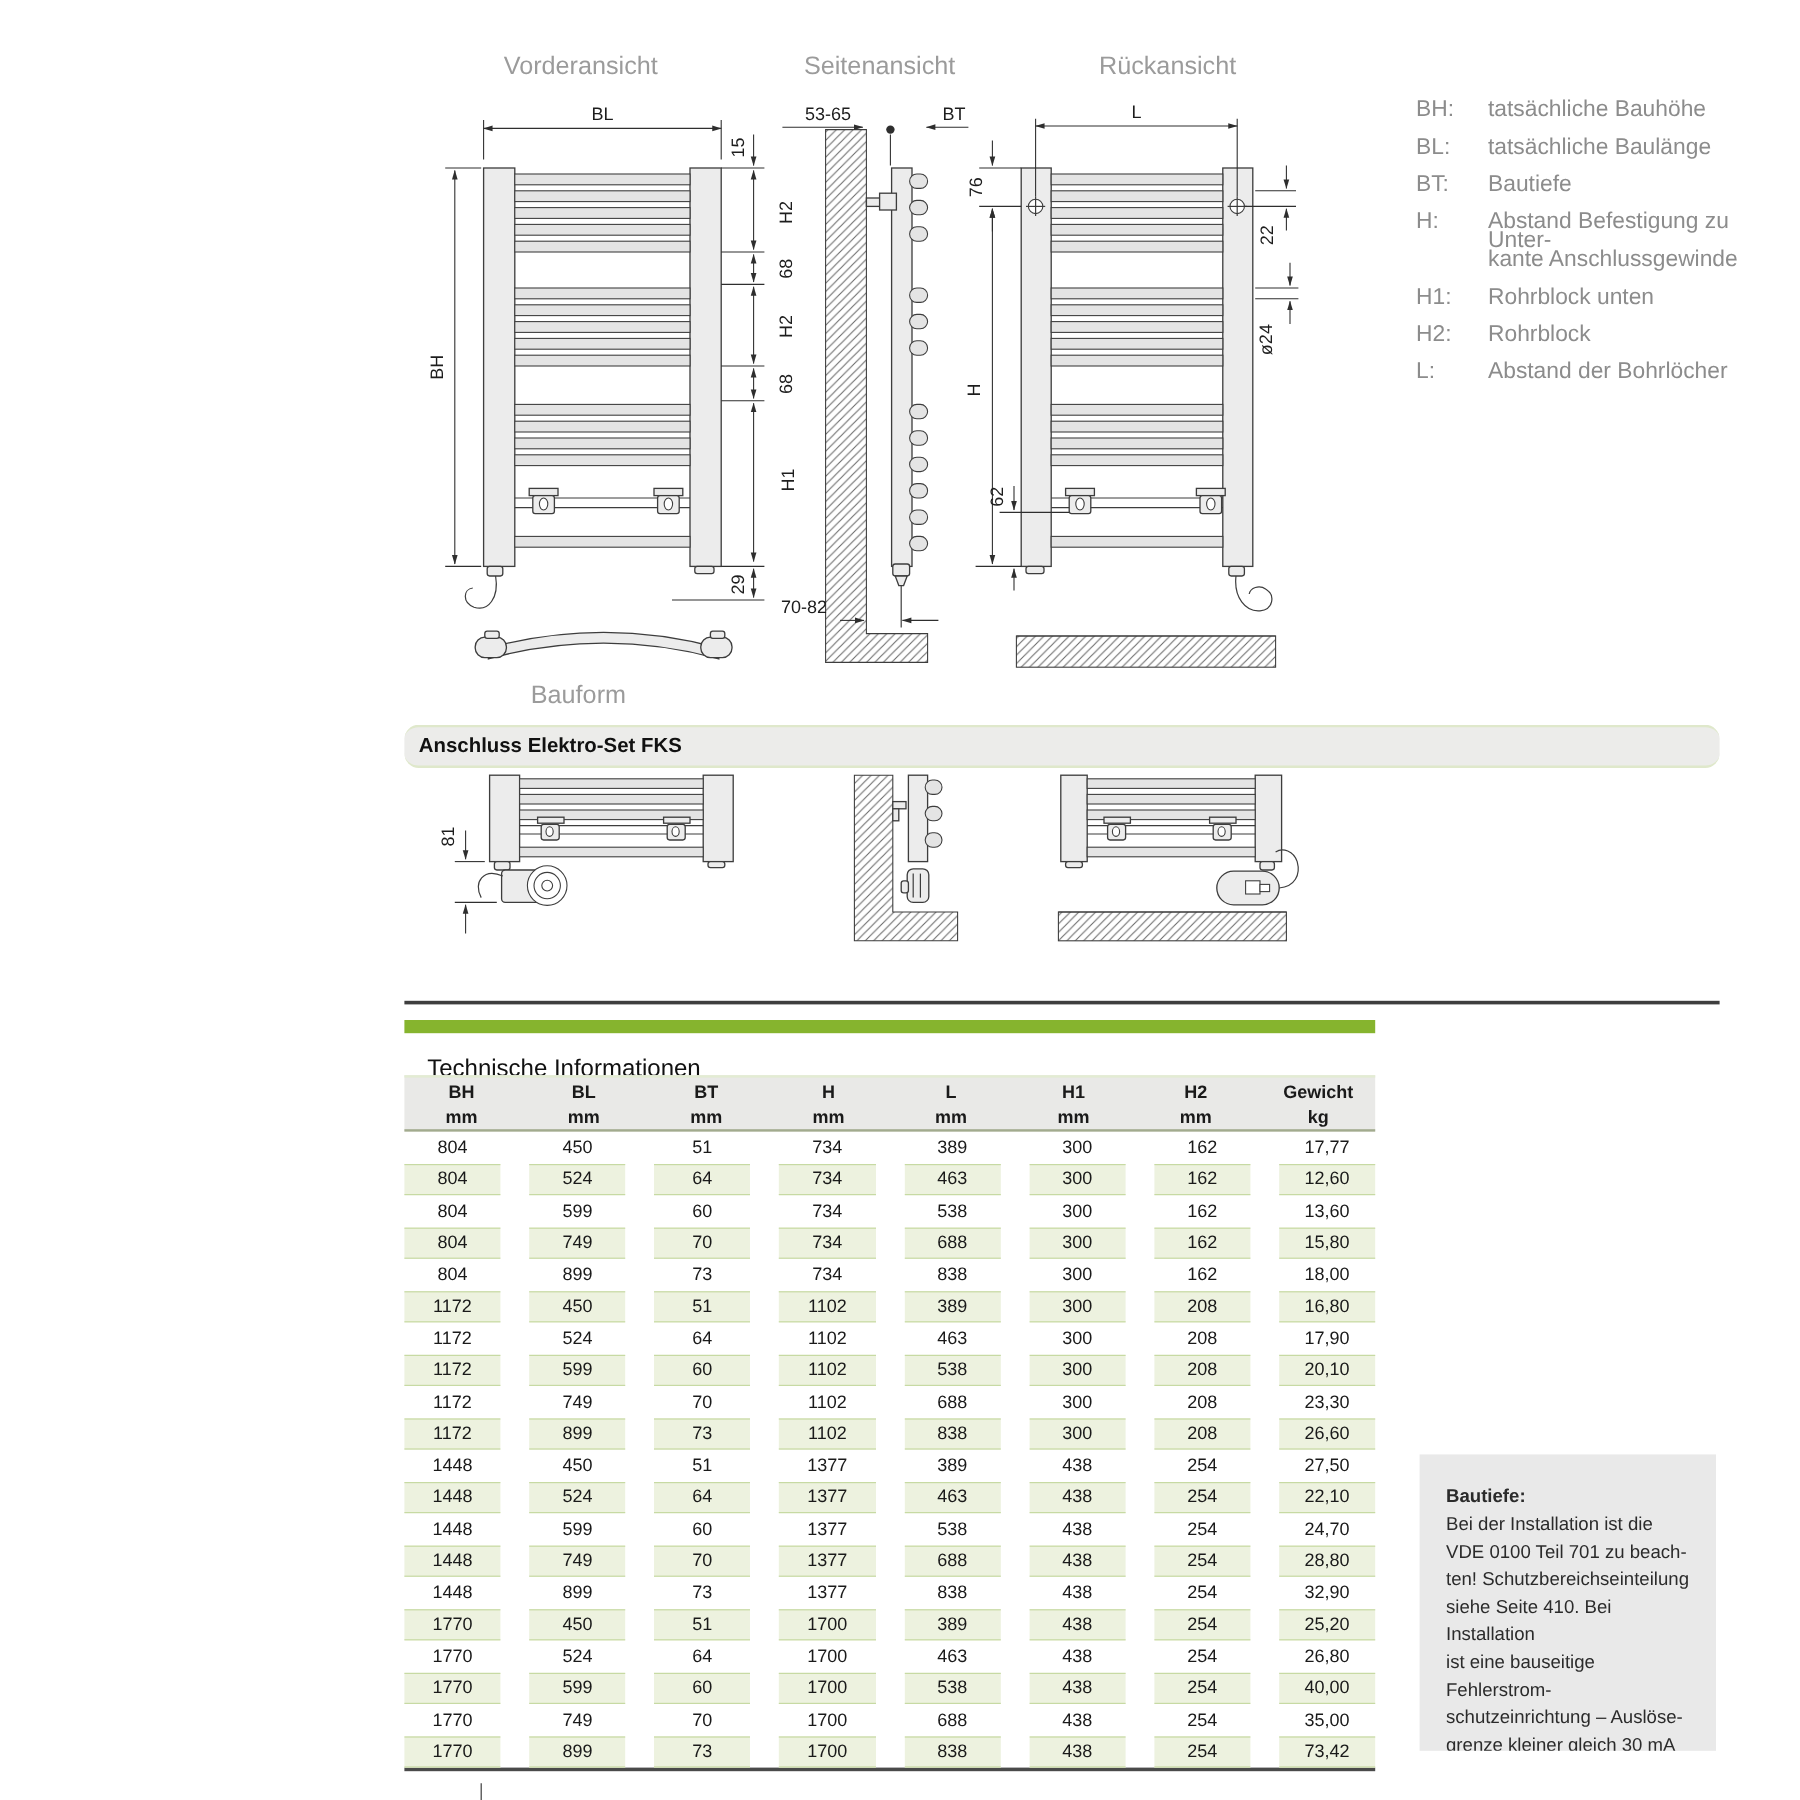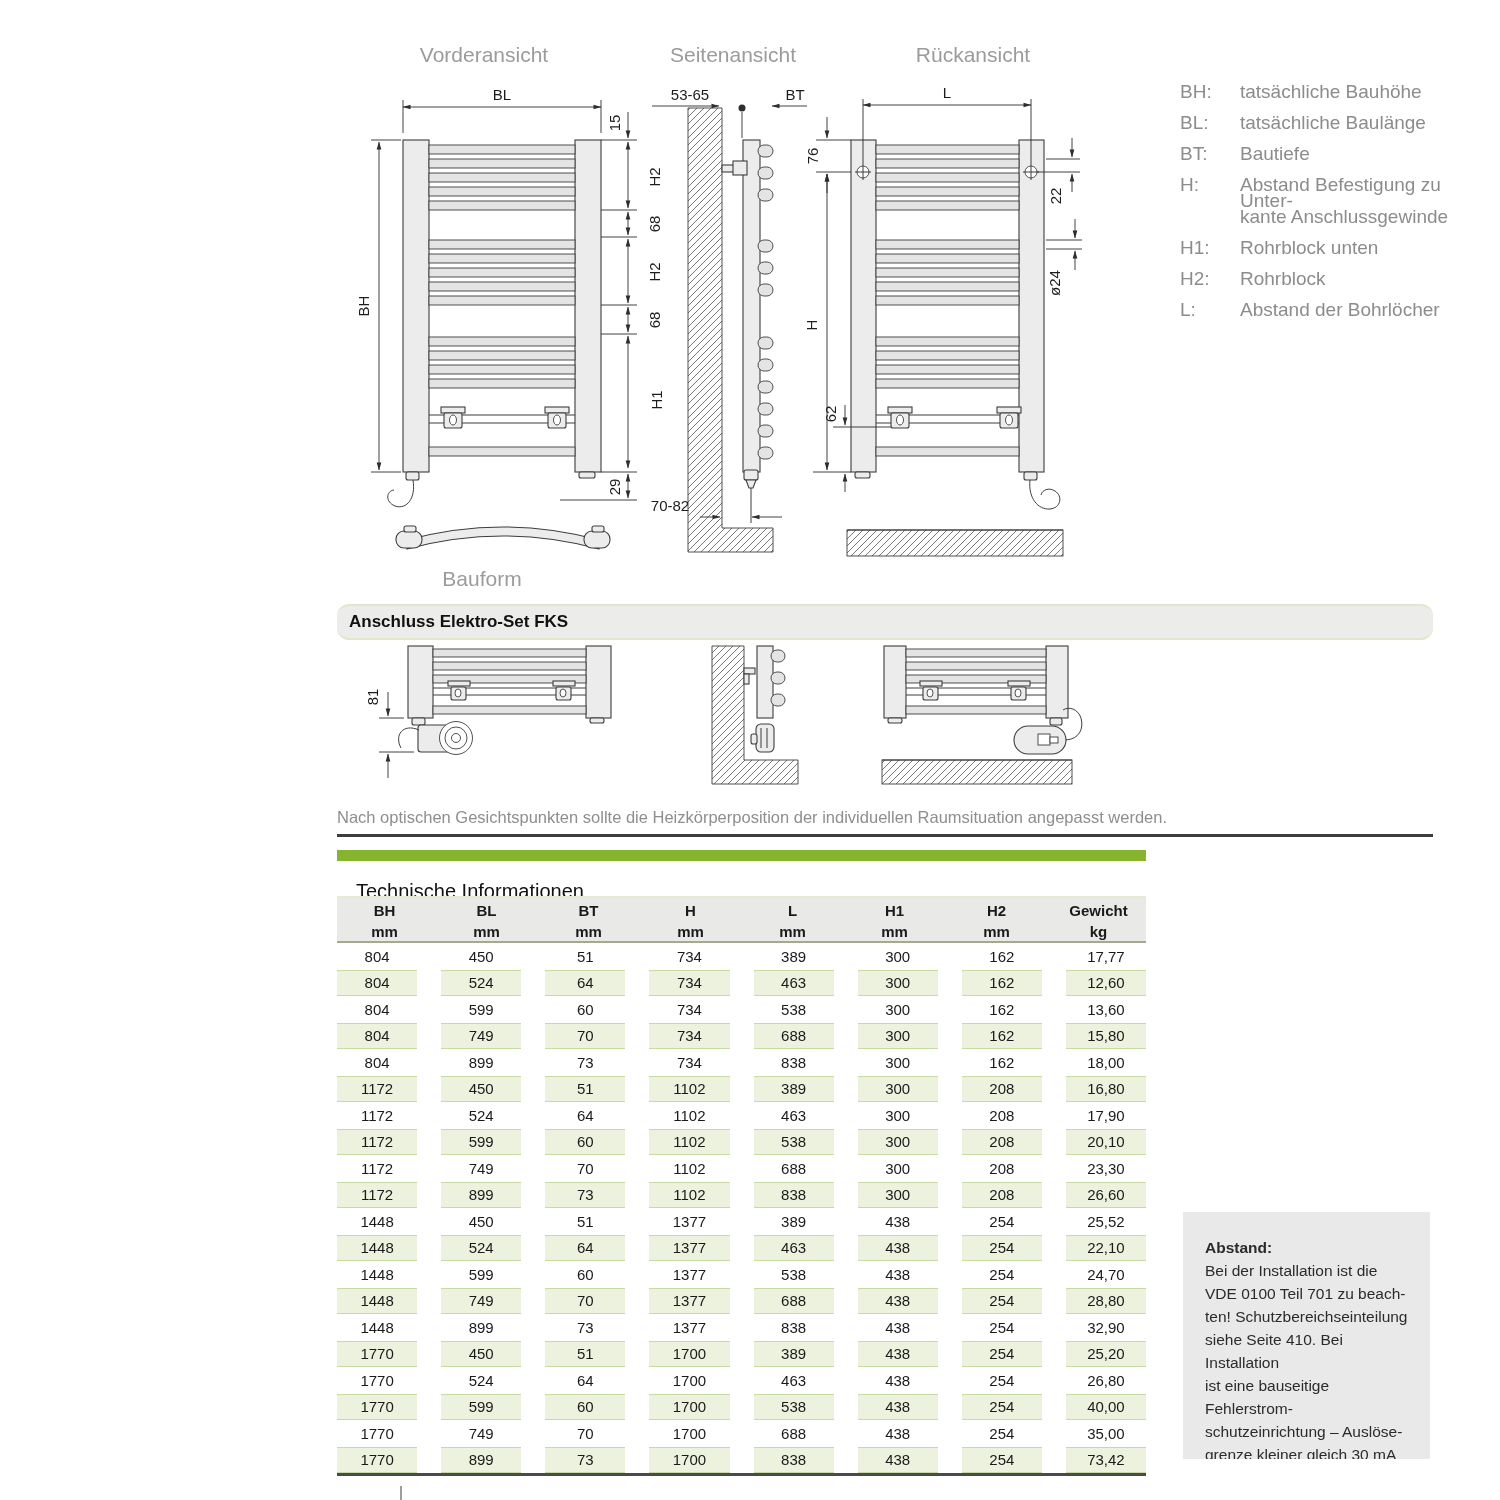--- a/index.html
+++ b/index.html
@@ -346,21 +346,20 @@
   <div class="lrow">
         <span class="lterm">L:</span>
         <span class="ldesc">Abstand der Bohrlöcher</span>
       </div>
 </div>
 
 <div class="section-bar">
   <span>Anschluss Elektro-Set FKS</span>
 </div>
 
-<div class="note">Nach optischen Gesichtspunkten sollte die Heizkörperposition der individuellen Raumsituation angepasst werden.</div>
 <div class="rule-full"></div>
 <div class="green-bar"></div>
 <h2 class="tech-title">Technische Informationen</h2>
 
 <div class="ttable">
   <div class="thead">
     <div class="hcell">
           <div>BH</div>
           <div>mm</div>
         </div>
@@ -496,21 +495,21 @@
       <div class="tcell">26,60</div>
     </div>
         <div class="trow">
       <div class="tcell">1448</div>
       <div class="tcell">450</div>
       <div class="tcell">51</div>
       <div class="tcell">1377</div>
       <div class="tcell">389</div>
       <div class="tcell">438</div>
       <div class="tcell">254</div>
-      <div class="tcell">25,52</div>
+      <div class="tcell">27,50</div>
     </div>
         <div class="trow alt">
       <div class="tcell">1448</div>
       <div class="tcell">524</div>
       <div class="tcell">64</div>
       <div class="tcell">1377</div>
       <div class="tcell">463</div>
       <div class="tcell">438</div>
       <div class="tcell">254</div>
       <div class="tcell">22,10</div>
@@ -592,21 +591,21 @@
       <div class="tcell">1700</div>
       <div class="tcell">838</div>
       <div class="tcell">438</div>
       <div class="tcell">254</div>
       <div class="tcell">73,42</div>
     </div>
       </div>
 </div>
 
 <div class="achtung">
-  <div class="ach-title">Abstand:</div>
+  <div class="ach-title">Bautiefe:</div>
   <div class="ach-body">Bei der Installation ist die
 VDE 0100 Teil 701 zu beach-
 ten! Schutzbereichseinteilung
 siehe Seite 410. Bei Installation
 ist eine bauseitige Fehlerstrom-
 schutzeinrichtung – Auslöse-
 grenze kleiner gleich 30 mA
 – vorzusehen.</div>
 </div>
 

